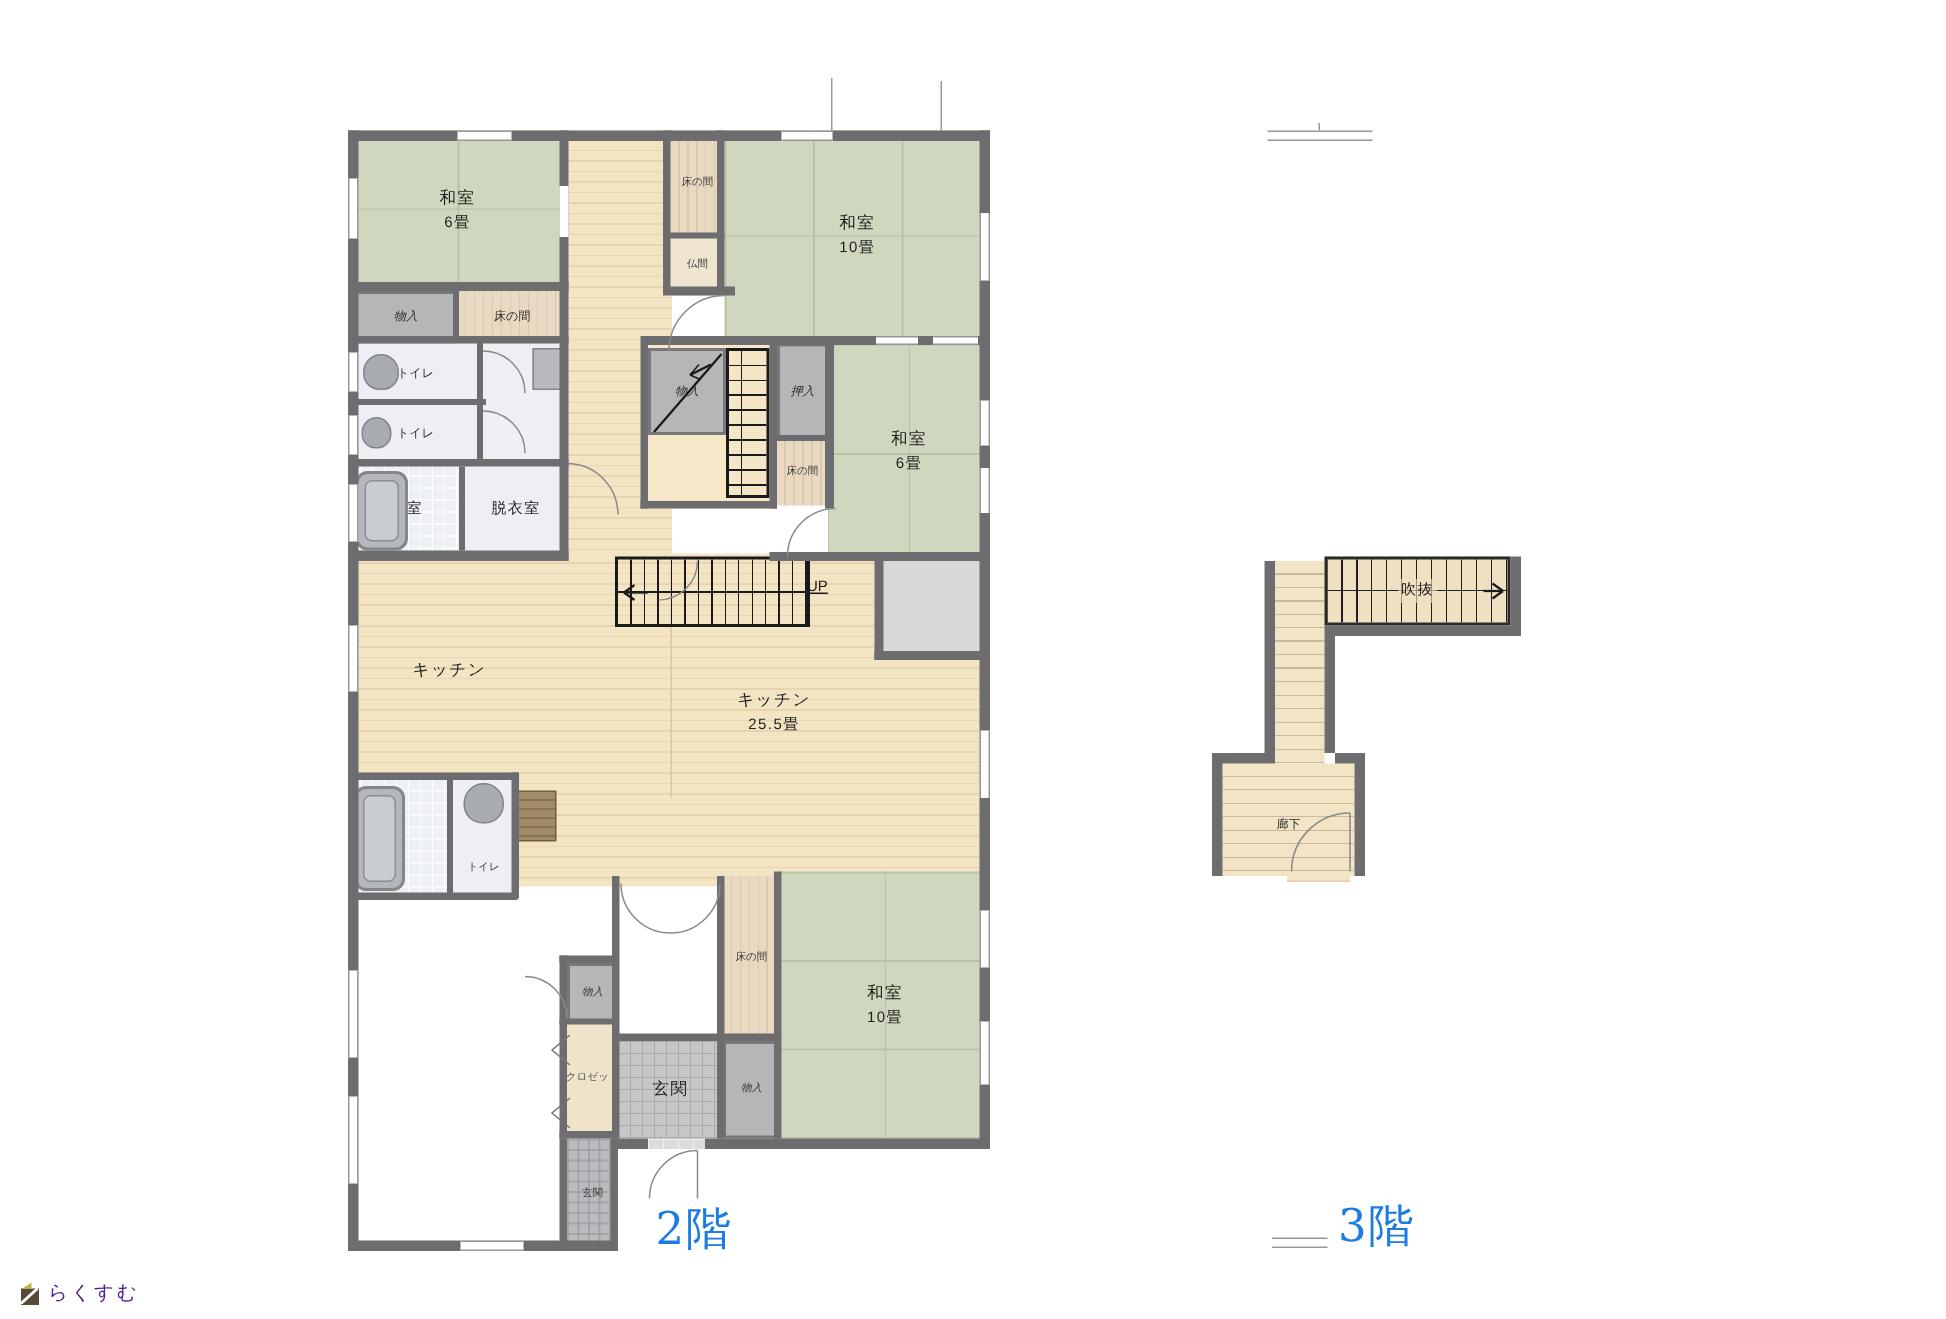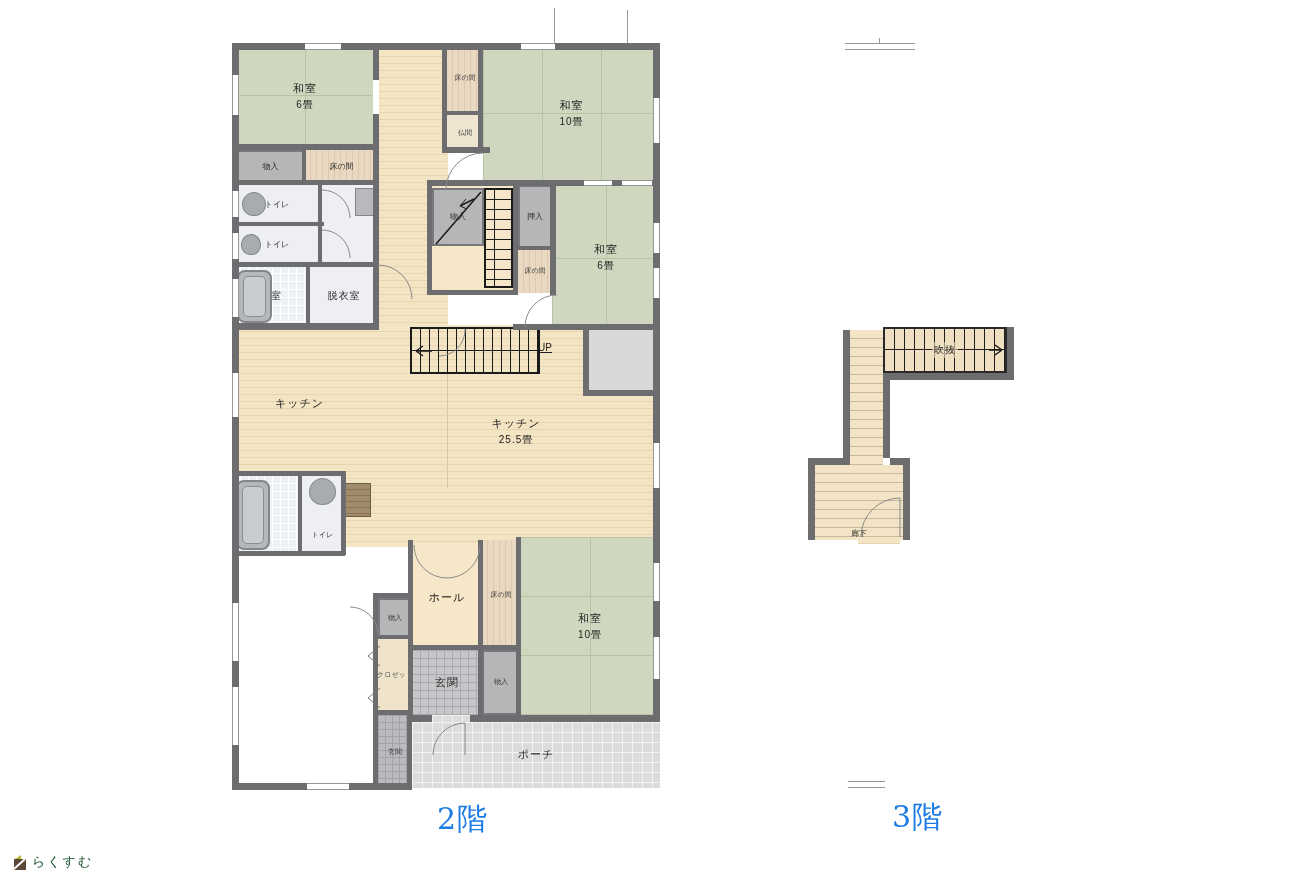--- a/index.html
+++ b/index.html
@@ -1,35 +1,35 @@
 <!DOCTYPE html>
 <html><head>
 <meta charset="utf-8">
 <style>
   html,body{margin:0;padding:0;background:#fff;}
   #canvas{position:relative;width:1297px;height:879px;background:#fff;overflow:hidden;
           font-family:"Liberation Sans","DejaVu Sans",sans-serif;}
-  .floor{position:absolute;}
+  .floor{position:absolute;margin-top:44px;}
   .r{position:absolute;box-sizing:border-box;display:flex;flex-direction:column;
      align-items:center;justify-content:center;overflow:visible;}
   .w{position:absolute;background:#6d6d70;}
   .win{position:absolute;background:#ffffff;box-sizing:border-box;}
   .winH{border-top:1px solid #979797;border-bottom:1px solid #979797;}
   .winV{border-left:1px solid #979797;border-right:1px solid #979797;}
   .lbl{font-size:11px;color:#1d1d1d;line-height:1.55;white-space:nowrap;letter-spacing:1px;}
   .md{font-size:10px;}
   .sm{font-size:8px;letter-spacing:0;color:#2c2c2c;}
   .xs{font-size:7px;letter-spacing:0;color:#3a3a3a;}
   .flabel{position:absolute;white-space:nowrap;color:#1d1d1d;}
   .tatami{background-color:#cfd7bf;
     background-image:linear-gradient(to right,#b7c2a7 1px,transparent 1px),
                      linear-gradient(to bottom,#b7c2a7 1px,transparent 1px);}
   .wood{background:repeating-linear-gradient(to bottom,#f3e4c3 0 6px,#e7d5b1 6px 7px);}
   .grain{background:repeating-linear-gradient(to right,#ead9c2 0 5px,#dcc8ab 5px 6px);}
-  .gray{background:#b6b6b9;border:2px solid #78787c;}
+  .gray{background:#b6b6b9;border:2px solid #78787c;font-style:italic;}
   .tan{background:#f5e7c8;}
   .tile{background-color:#edf0f4;
     background-image:linear-gradient(to right,#ffffff 1px,transparent 1px),
                      linear-gradient(to bottom,#ffffff 1px,transparent 1px);background-size:8px 8px;}
   .wc{background:#edeff5;}
   .porchtile{background-color:#dcdcdc;
     background-image:linear-gradient(to right,#f2f2f2 1px,transparent 1px),
                      linear-gradient(to bottom,#f2f2f2 1px,transparent 1px);background-size:10px 10px;}
   .gtile{background-color:#c7c7ca;
     background-image:linear-gradient(to right,#aaaaae 1px,transparent 1px),
@@ -54,21 +54,21 @@
   .tubin{position:absolute;background:#c9ccd1;border:1px solid #8a8d92;border-radius:5px;box-sizing:border-box;}
   .wcfix{position:absolute;background:#a8abb0;border:1px solid #808388;border-radius:50% 50% 46% 46%;box-sizing:border-box;}
   .cab{position:absolute;background:repeating-linear-gradient(to bottom,#a18b6d 0 5px,#8a7355 5px 6px);
        border:1px solid #6e5c44;box-sizing:border-box;}
   .wb{position:absolute;background:#b9b9bd;border:1px solid #85858a;box-sizing:border-box;}
   .leader{position:absolute;width:1px;background:#9a9a9a;}
   svg.ov{position:absolute;left:0;top:0;pointer-events:none;}
   .ftitle{position:absolute;font-family:"DejaVu Serif","Liberation Serif",serif;
           font-size:30px;color:#1d7be4;letter-spacing:1px;}
   .logo{position:absolute;left:13px;top:853px;display:flex;align-items:center;gap:4px;}
-  .logotext{font-size:13px;color:#14532d;letter-spacing:2px;}
+  .logotext{font-size:13px;color:#4c1d95;letter-spacing:2px;}
 </style>
 </head>
 <body>
 
 <div id="canvas">
 
   <div class="floor" id="floor2" style="left:232px;top:43px;width:428px;height:747px;">
 
     <div class="r tatami" style="left:0;top:0;width:146px;height:107px;background-size:73px 52px;">
       <span class="lbl">和室</span>
@@ -131,23 +131,20 @@
       <div class="lbl">キッチン</div>
       <div class="lbl md">25.5畳</div>
     </div>
 
     <div class="r tile" style="left:0;top:432px;width:70px;height:80px;"></div>
     <div class="r wc" style="left:70px;top:432px;width:41px;height:80px;align-items:center;justify-content:flex-end;padding-bottom:14px;">
       <span class="lbl xs">トイレ</span>
     </div>
     <div class="cab" style="left:111px;top:440px;width:28px;height:34px;"></div>
 
-    <div class="r tan" style="left:180px;top:500px;width:70px;height:107px;justify-content:flex-start;padding-top:46px;">
-      <span class="lbl">ホール</span>
-    </div>
     <div class="r grain" style="left:250px;top:497px;width:38px;height:110px;">
       <span class="lbl xs">床の間</span>
     </div>
     <div class="r tatami" style="left:288px;top:494px;width:140px;height:178px;background-size:70px 59px;">
       <span class="lbl">和室</span>
       <span class="lbl md">10畳</span>
     </div>
     <div class="r gray" style="left:146px;top:555px;width:34px;height:40px;">
       <span class="lbl xs">物入</span>
     </div>
@@ -155,23 +152,20 @@
       <span class="lbl xs" style="color:#555;">クロゼット</span>
     </div>
     <div class="r gtile" style="left:180px;top:607px;width:70px;height:65px;">
       <span class="lbl">玄関</span>
     </div>
     <div class="r gray" style="left:250px;top:607px;width:38px;height:65px;">
       <span class="lbl xs">物入</span>
     </div>
     <div class="r gtile2" style="left:146px;top:672px;width:34px;height:75px;">
       <span class="lbl xs">玄関</span>
-    </div>
-    <div class="r porchtile" style="left:180px;top:679px;width:248px;height:66px;">
-      <span class="lbl">ポーチ</span>
     </div>
 
     <div class="tub" style="left:5px;top:227px;width:35px;height:53px;"></div>
     <div class="tubin" style="left:11px;top:233px;width:23px;height:41px;"></div>
     <div class="wcfix" style="left:10px;top:149px;width:24px;height:24px;"></div>
     <div class="wcfix" style="left:9px;top:191px;width:20px;height:21px;"></div>
     <div class="wb" style="left:123px;top:145px;width:20px;height:28px;"></div>
     <div class="tub" style="left:4px;top:437px;width:34px;height:70px;"></div>
     <div class="tubin" style="left:10px;top:443px;width:22px;height:58px;"></div>
     <div class="wcfix" style="left:77px;top:435px;width:27px;height:27px;"></div>
@@ -270,21 +264,21 @@
   </div>
 
   <div class="floor" id="floor3" style="left:773px;top:43px;width:292px;height:747px;">
 
 
     <div class="r strip" style="left:77px;top:287px;width:33px;height:135px;"></div>
     <div class="r fstairs" style="left:110px;top:284px;width:124px;height:46px;">
       <span class="lbl md" style="background:rgba(238,224,192,.6);padding:0 2px;">吹抜</span>
     </div>
 
-    <div class="r strip" style="left:42px;top:422px;width:88px;height:75px;justify-content:flex-end;padding-top:8px;">
+    <div class="r strip" style="left:42px;top:422px;width:88px;height:75px;justify-content:center;padding-top:8px;">
       <span class="lbl sm">廊下</span>
     </div>
 
     <div class="r wood" style="left:85px;top:494px;width:42px;height:7px;"></div>
 
     <div class="w" style="left:70px;top:287px;width:7px;height:128px;"></div>
     <div class="w" style="left:234px;top:284px;width:7px;height:53px;"></div>
     <div class="w" style="left:110px;top:330px;width:131px;height:7px;"></div>
     <div class="w" style="left:110px;top:337px;width:7px;height:78px;"></div>
     <div class="w" style="left:35px;top:415px;width:42px;height:7px;"></div>

